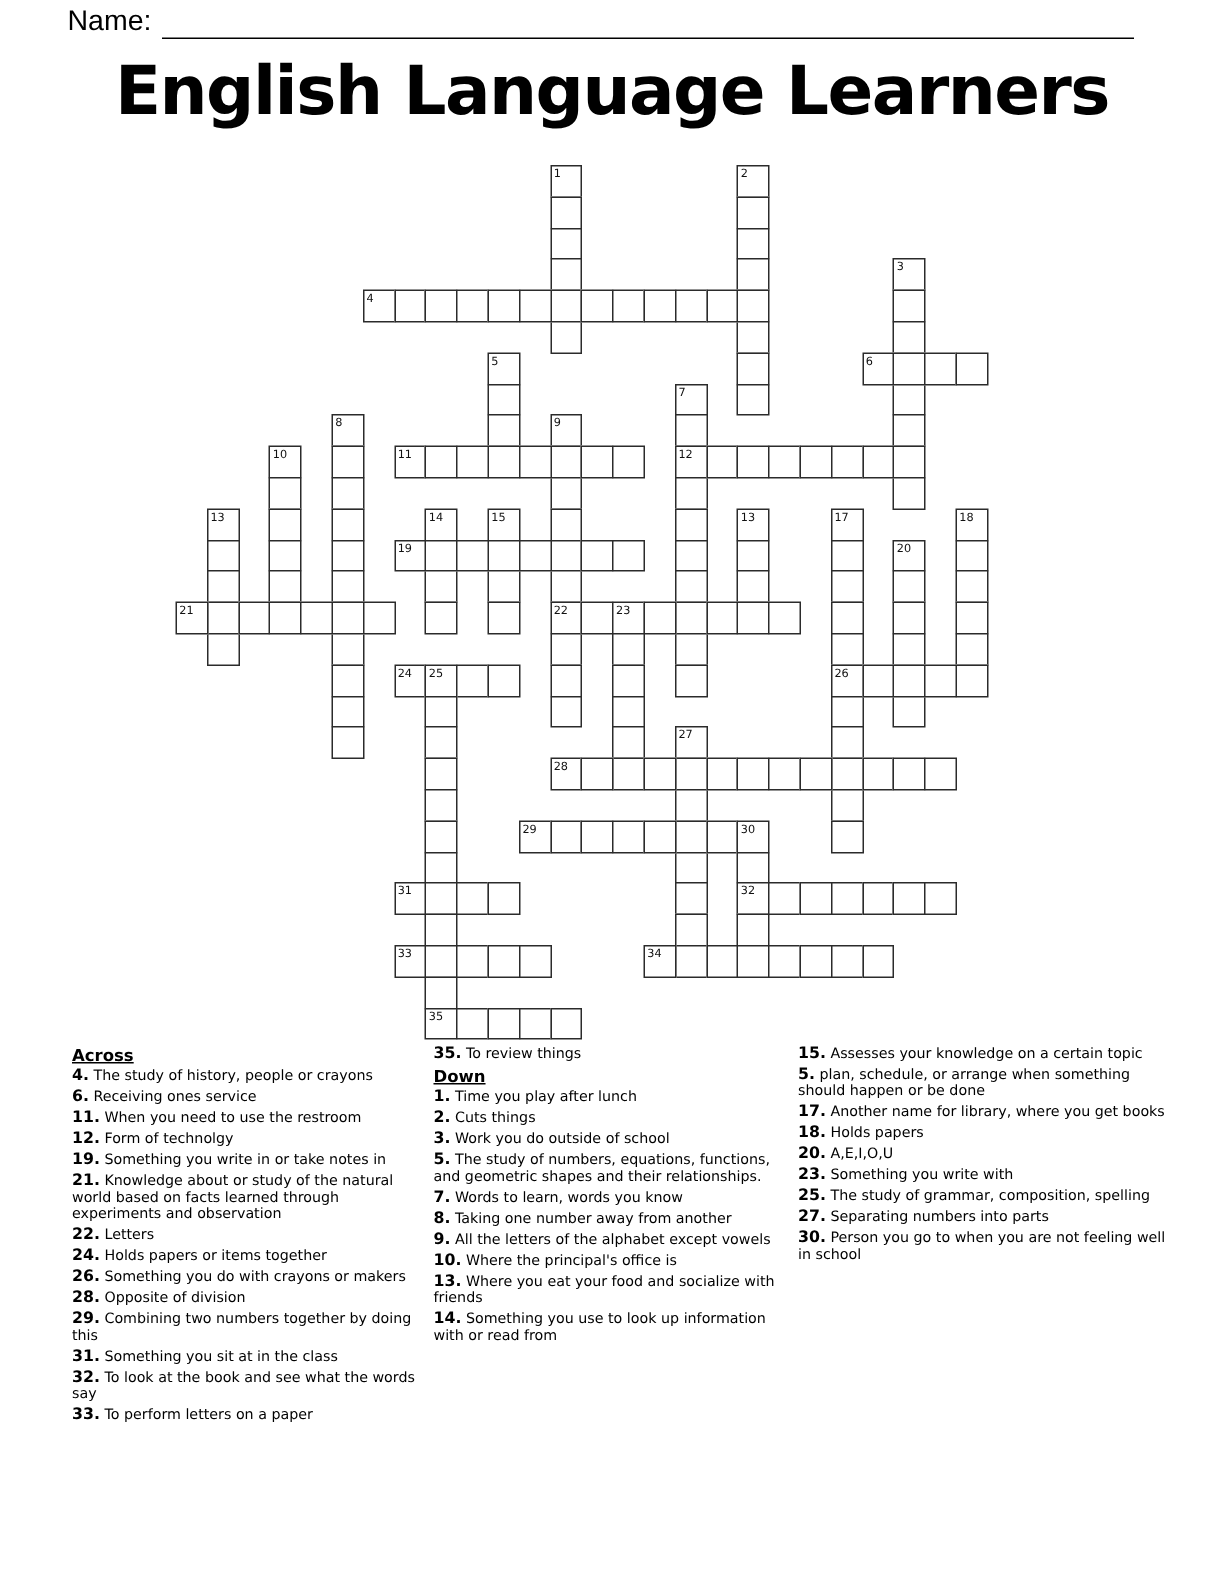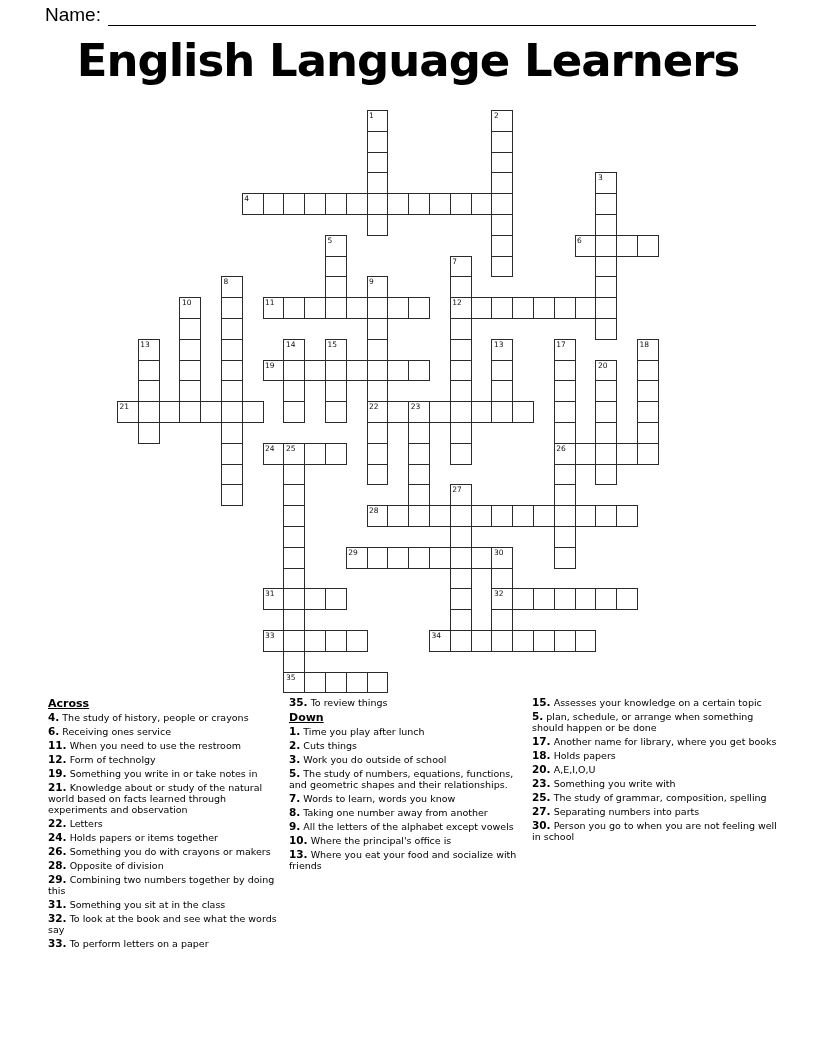--- a/index.html
+++ b/index.html
@@ -378,20 +378,21 @@
       <div class="clue-header">Down</div>
       <div class="clue"><b>1.</b><span> Time you play after lunch</span></div>
       <div class="clue"><b>2.</b><span> Cuts things</span></div>
       <div class="clue"><b>3.</b><span> Work you do outside of school</span></div>
       <div class="clue"><b>5.</b><span> The study of numbers, equations, functions, and geometric shapes and their relationships.</span></div>
       <div class="clue"><b>7.</b><span> Words to learn, words you know</span></div>
       <div class="clue"><b>8.</b><span> Taking one number away from another</span></div>
       <div class="clue"><b>9.</b><span> All the letters of the alphabet except vowels</span></div>
       <div class="clue"><b>10.</b><span> Where the principal's office is</span></div>
       <div class="clue"><b>13.</b><span> Where you eat your food and socialize with friends</span></div>
+      <div class="clue"><b>14.</b><span> Something you use to look up information with or read from</span></div>
     </div>
   <div class="clue-col" id="clue-col-3">
       <div class="clue"><b>15.</b><span> Assesses your knowledge on a certain topic</span></div>
       <div class="clue"><b>5.</b><span> plan, schedule, or arrange when something should happen or be done</span></div>
       <div class="clue"><b>17.</b><span> Another name for library, where you get books</span></div>
       <div class="clue"><b>18.</b><span> Holds papers</span></div>
       <div class="clue"><b>20.</b><span> A,E,I,O,U</span></div>
       <div class="clue"><b>23.</b><span> Something you write with</span></div>
       <div class="clue"><b>25.</b><span> The study of grammar, composition, spelling</span></div>
       <div class="clue"><b>27.</b><span> Separating numbers into parts</span></div>

